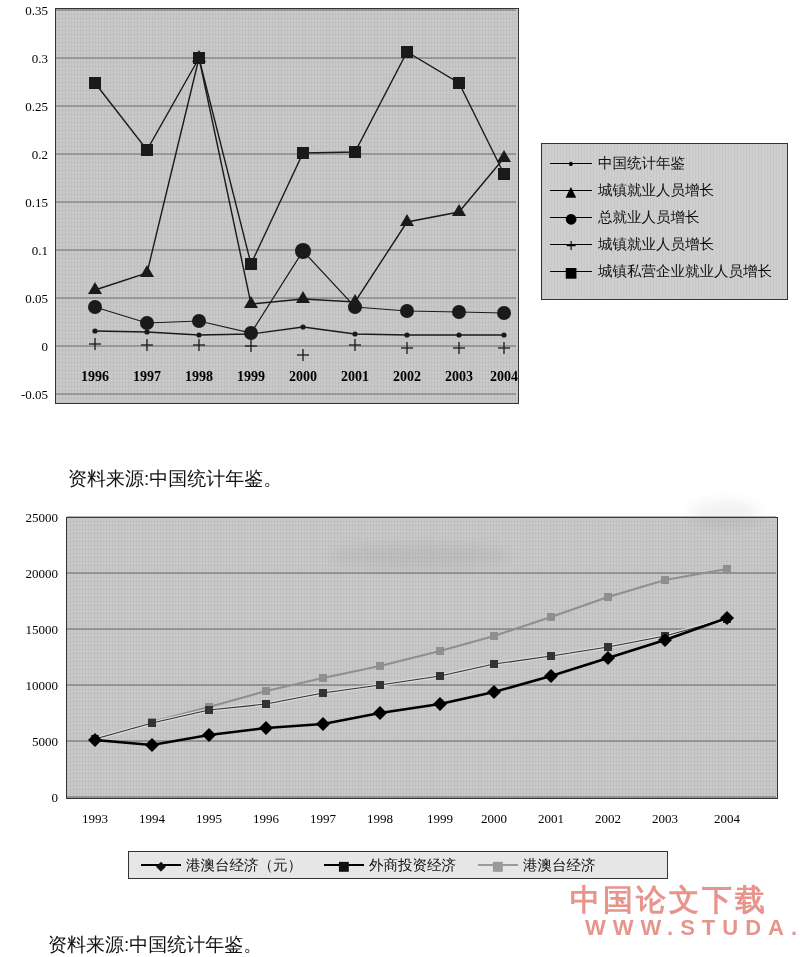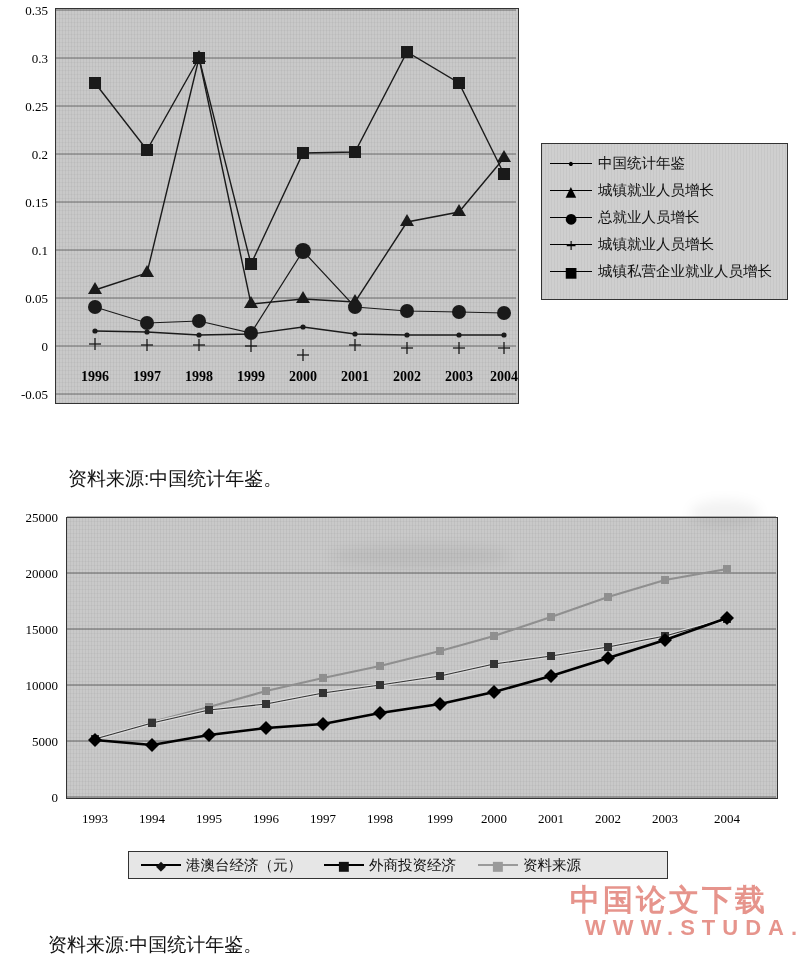--- a/index.html
+++ b/index.html
@@ -378,21 +378,21 @@
           <span class="ln"></span>
           <span class="gl">■</span>
         </span>
       <span class="legend-cn">外商投资经济</span>
     </div>
     <div class="item">
       <span class="mk">
           <span class="ln gray"></span>
           <span class="gl" style="color:#9a9a9a">■</span>
         </span>
-      <span class="legend-cn">资料来源</span>
+      <span class="legend-cn">港澳台经济</span>
     </div>
   </div>
 
   <div class="source" style="left:48px;top:932px;">资料来源:中国统计年鉴。</div>
 
   <div class="wm wm-top" style="left:570px;top:880px;">中国论文下载</div>
   <div class="wm wm-bot" style="left:585px;top:915px;">WWW.STUDA.COM</div>
 
 </div>
 

